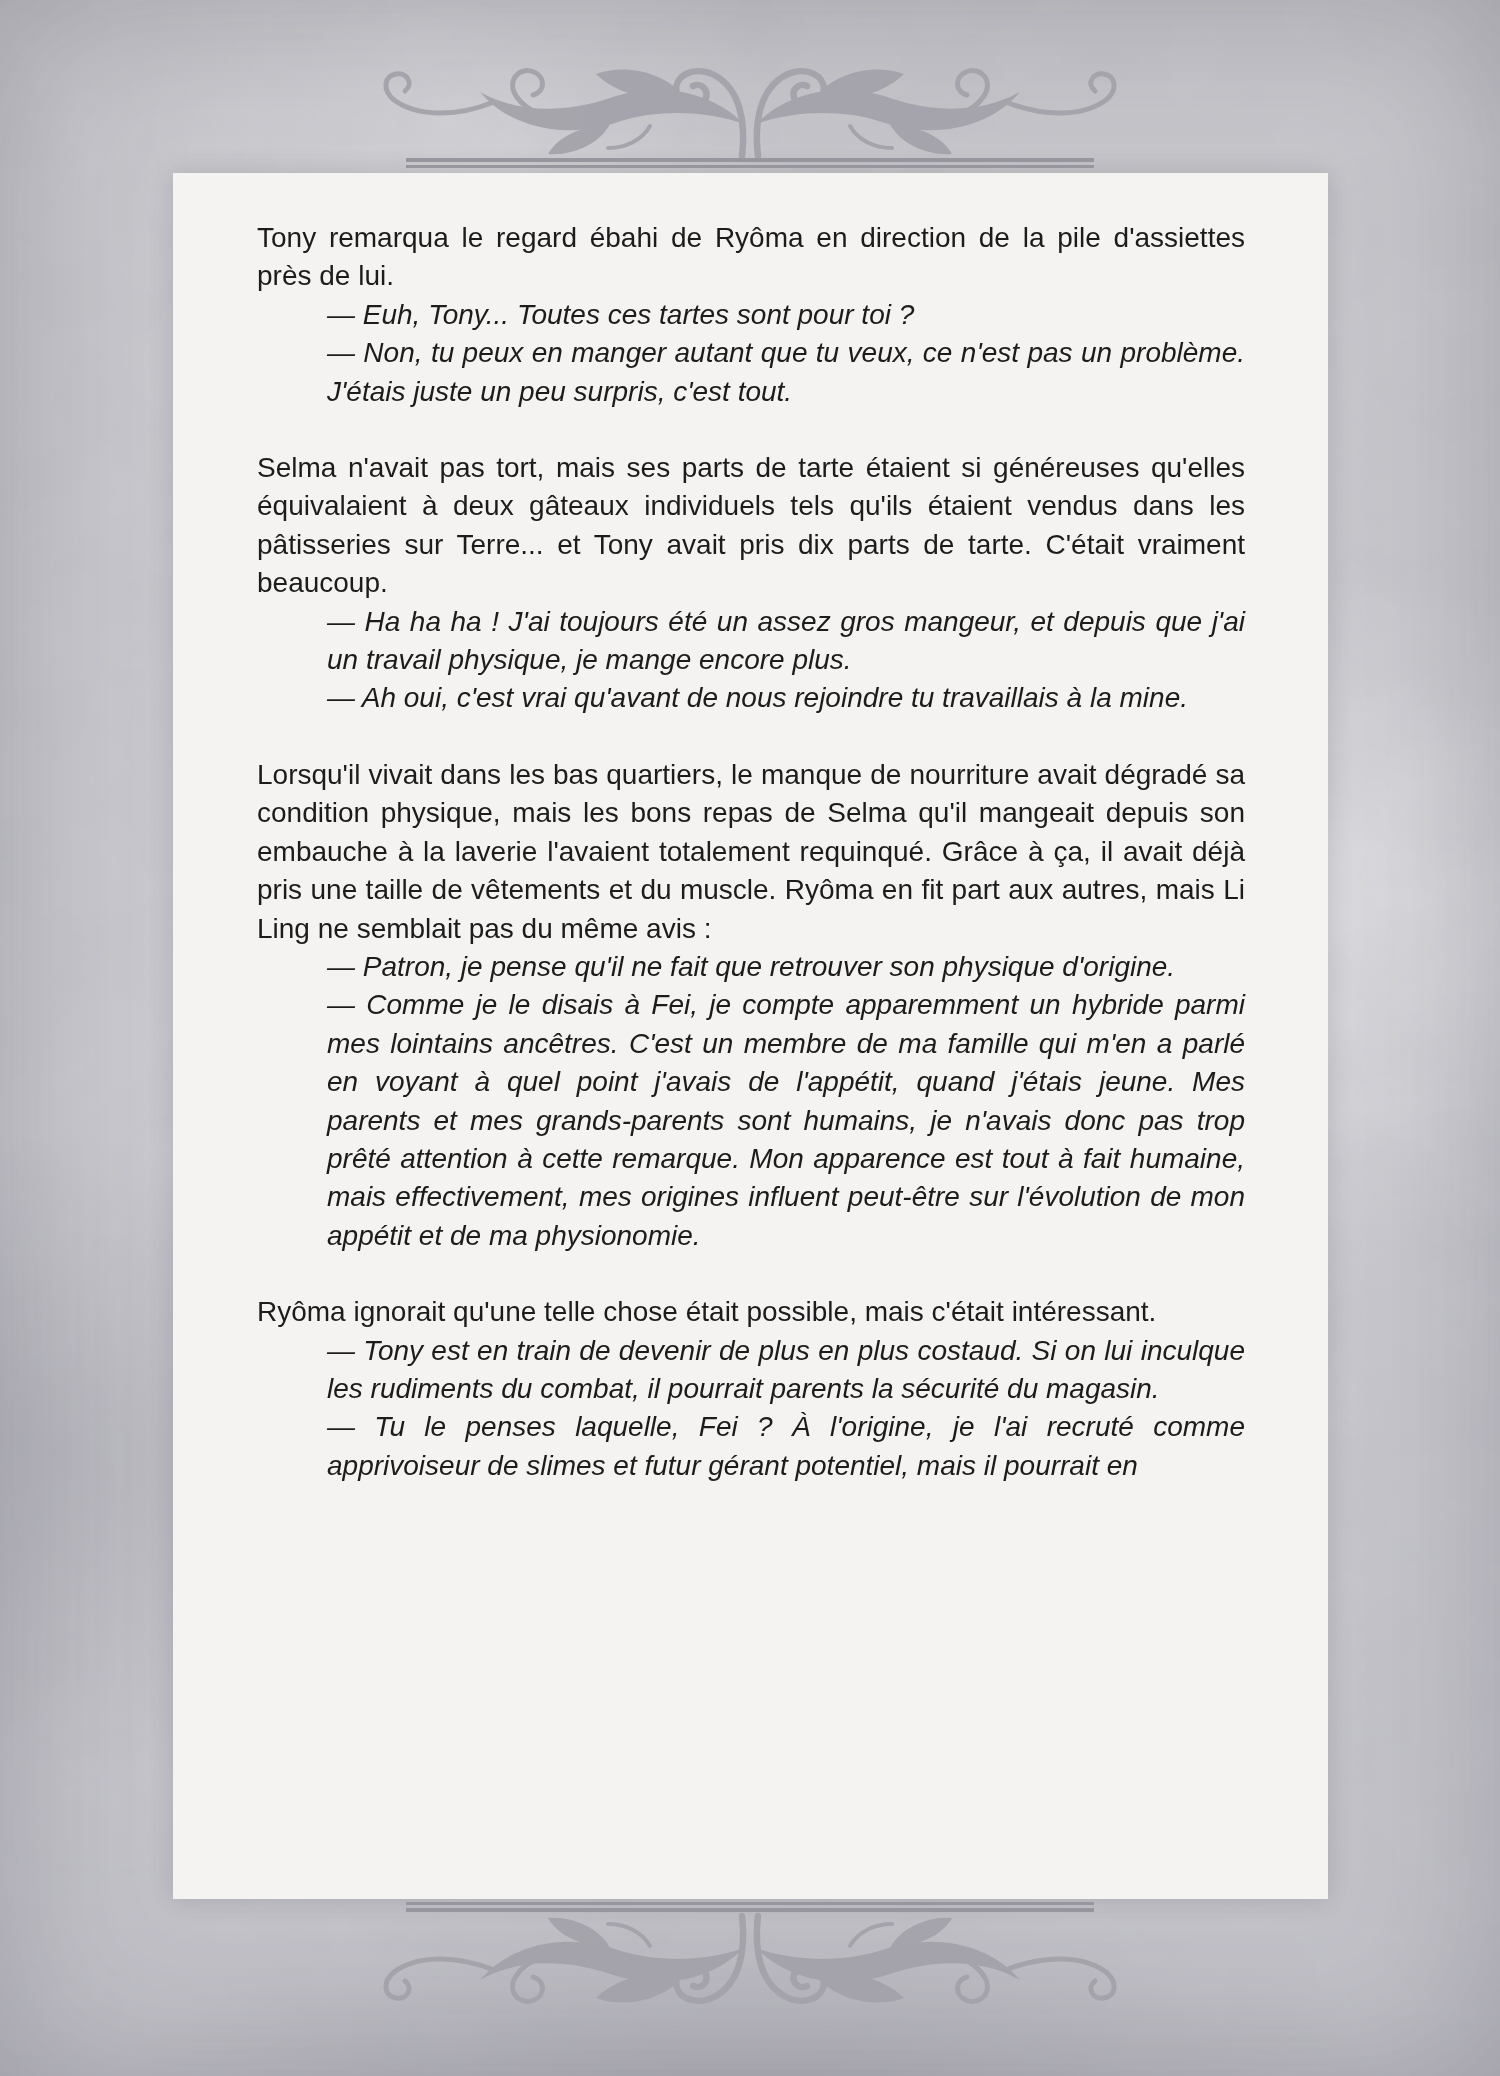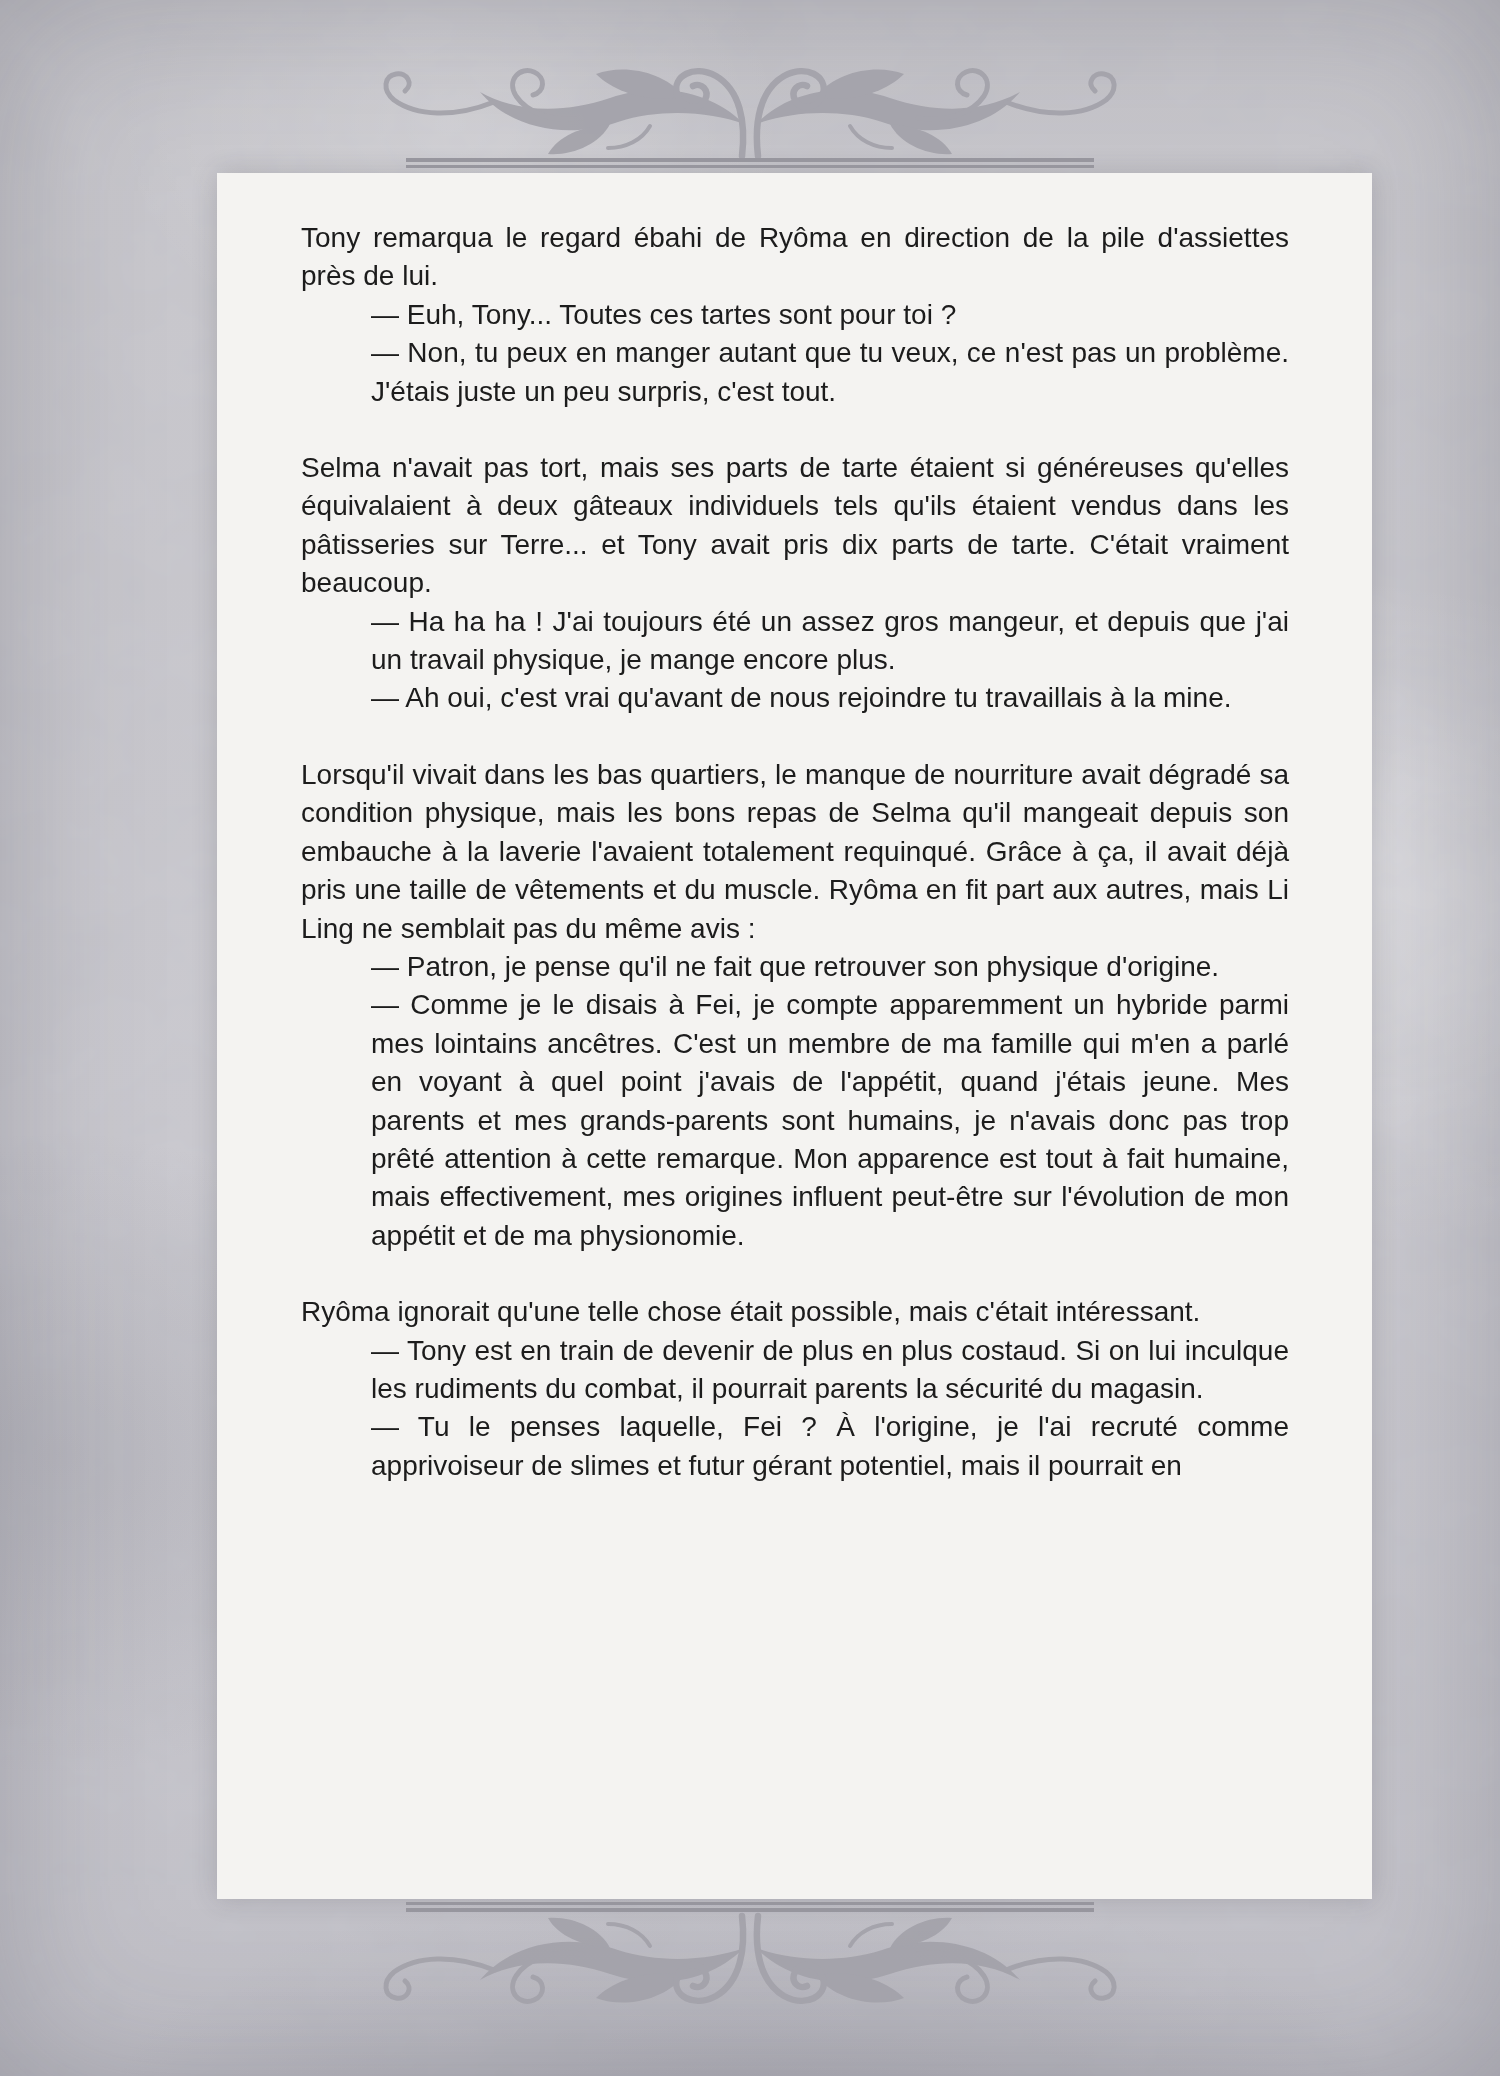--- a/index.html
+++ b/index.html
@@ -29,33 +29,33 @@
   }
   .vignette {
     position: absolute; inset: 0; z-index: 1; pointer-events: none;
     box-shadow: inset 0 0 160px rgba(66,66,78,0.28);
   }
   .paper {
     position: absolute; z-index: 2;
     left: 173px; top: 173px; width: 1155px; height: 1726px;
     background: var(--color-paper, #f4f3f1);
     box-shadow: 0 0 24px rgba(60,60,72,0.20);
-    margin-left: 44px;
   }
   .text-column {
     position: absolute;
     left: 84px; top: 46px; width: 988px;
     color: var(--color-text, #1c1c1c);
     font-size: 28px;
     line-height: 38.4px;
     text-align: justify;
   }
   .para { margin: 0; }
   .para.dialogue {
     margin-left: 70px;
+    font-style: italic;
   }
   .para.gap { height: 38px; }
   .rule {
     position: absolute; z-index: 3;
     left: 406px; width: 688px; height: 10px;
     background: linear-gradient(to bottom,
       var(--color-rule,#97969e) 0 4px,
       transparent 4px 7px,
       var(--color-rule,#97969e) 7px 10px);
   }

